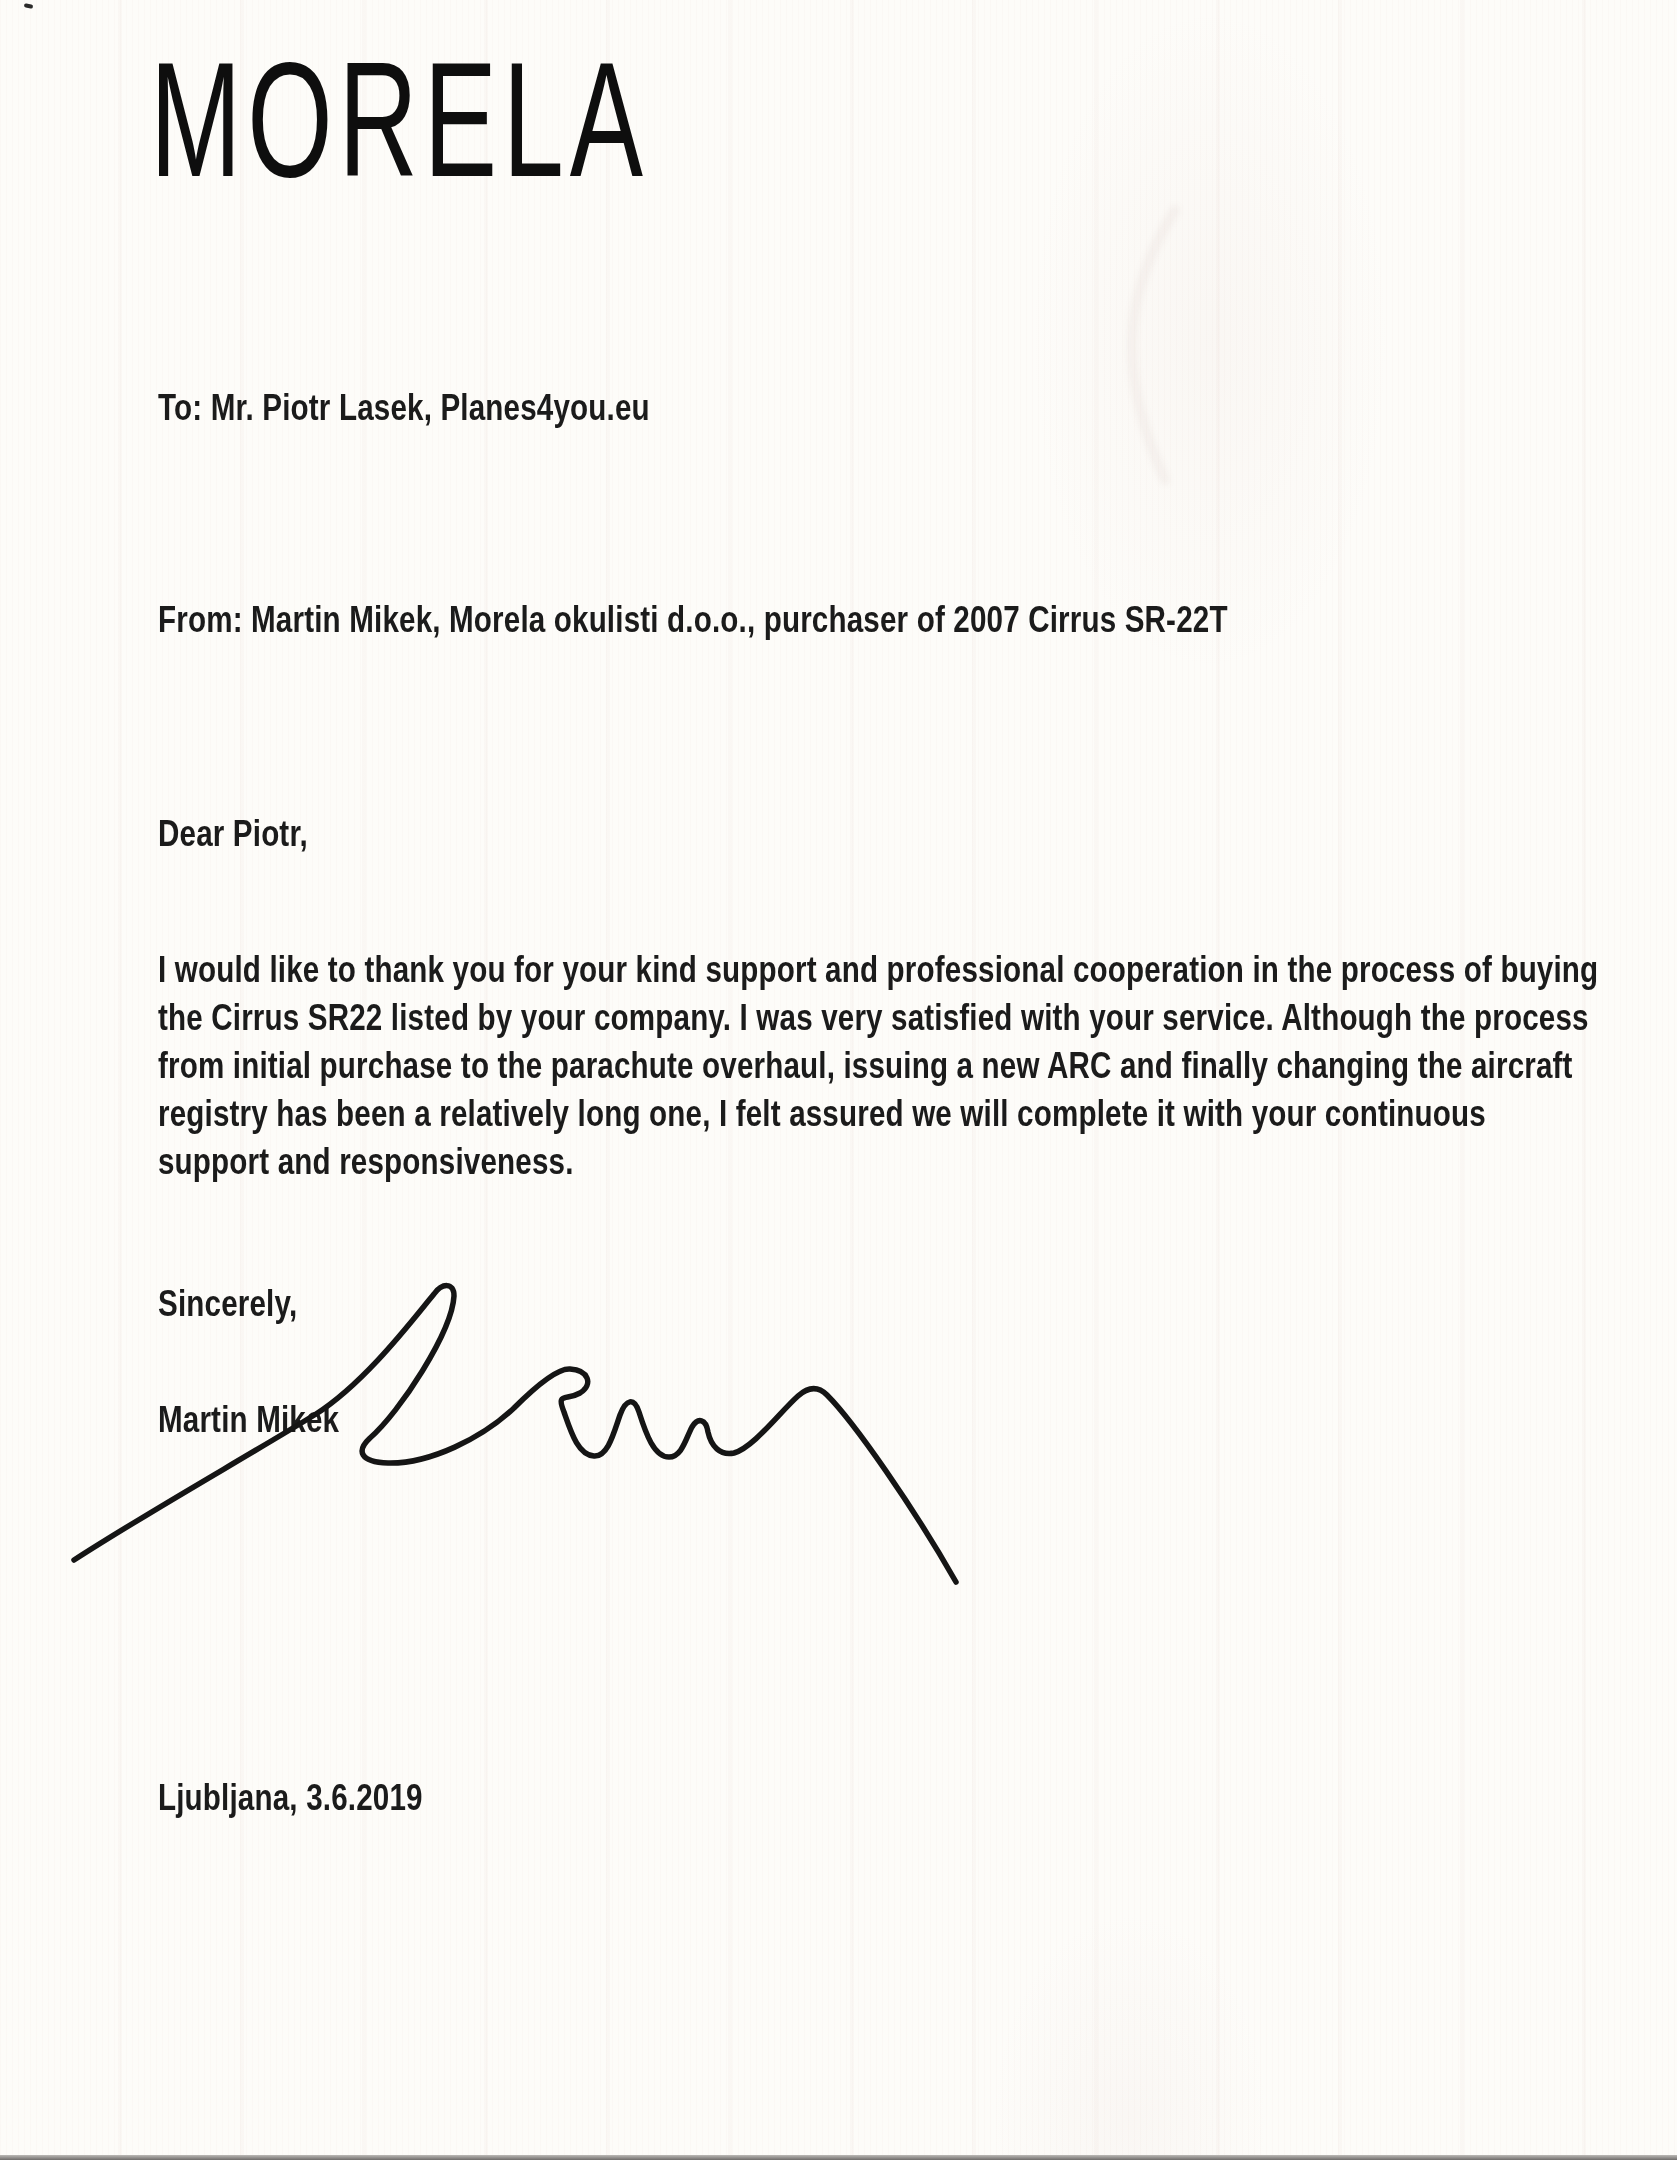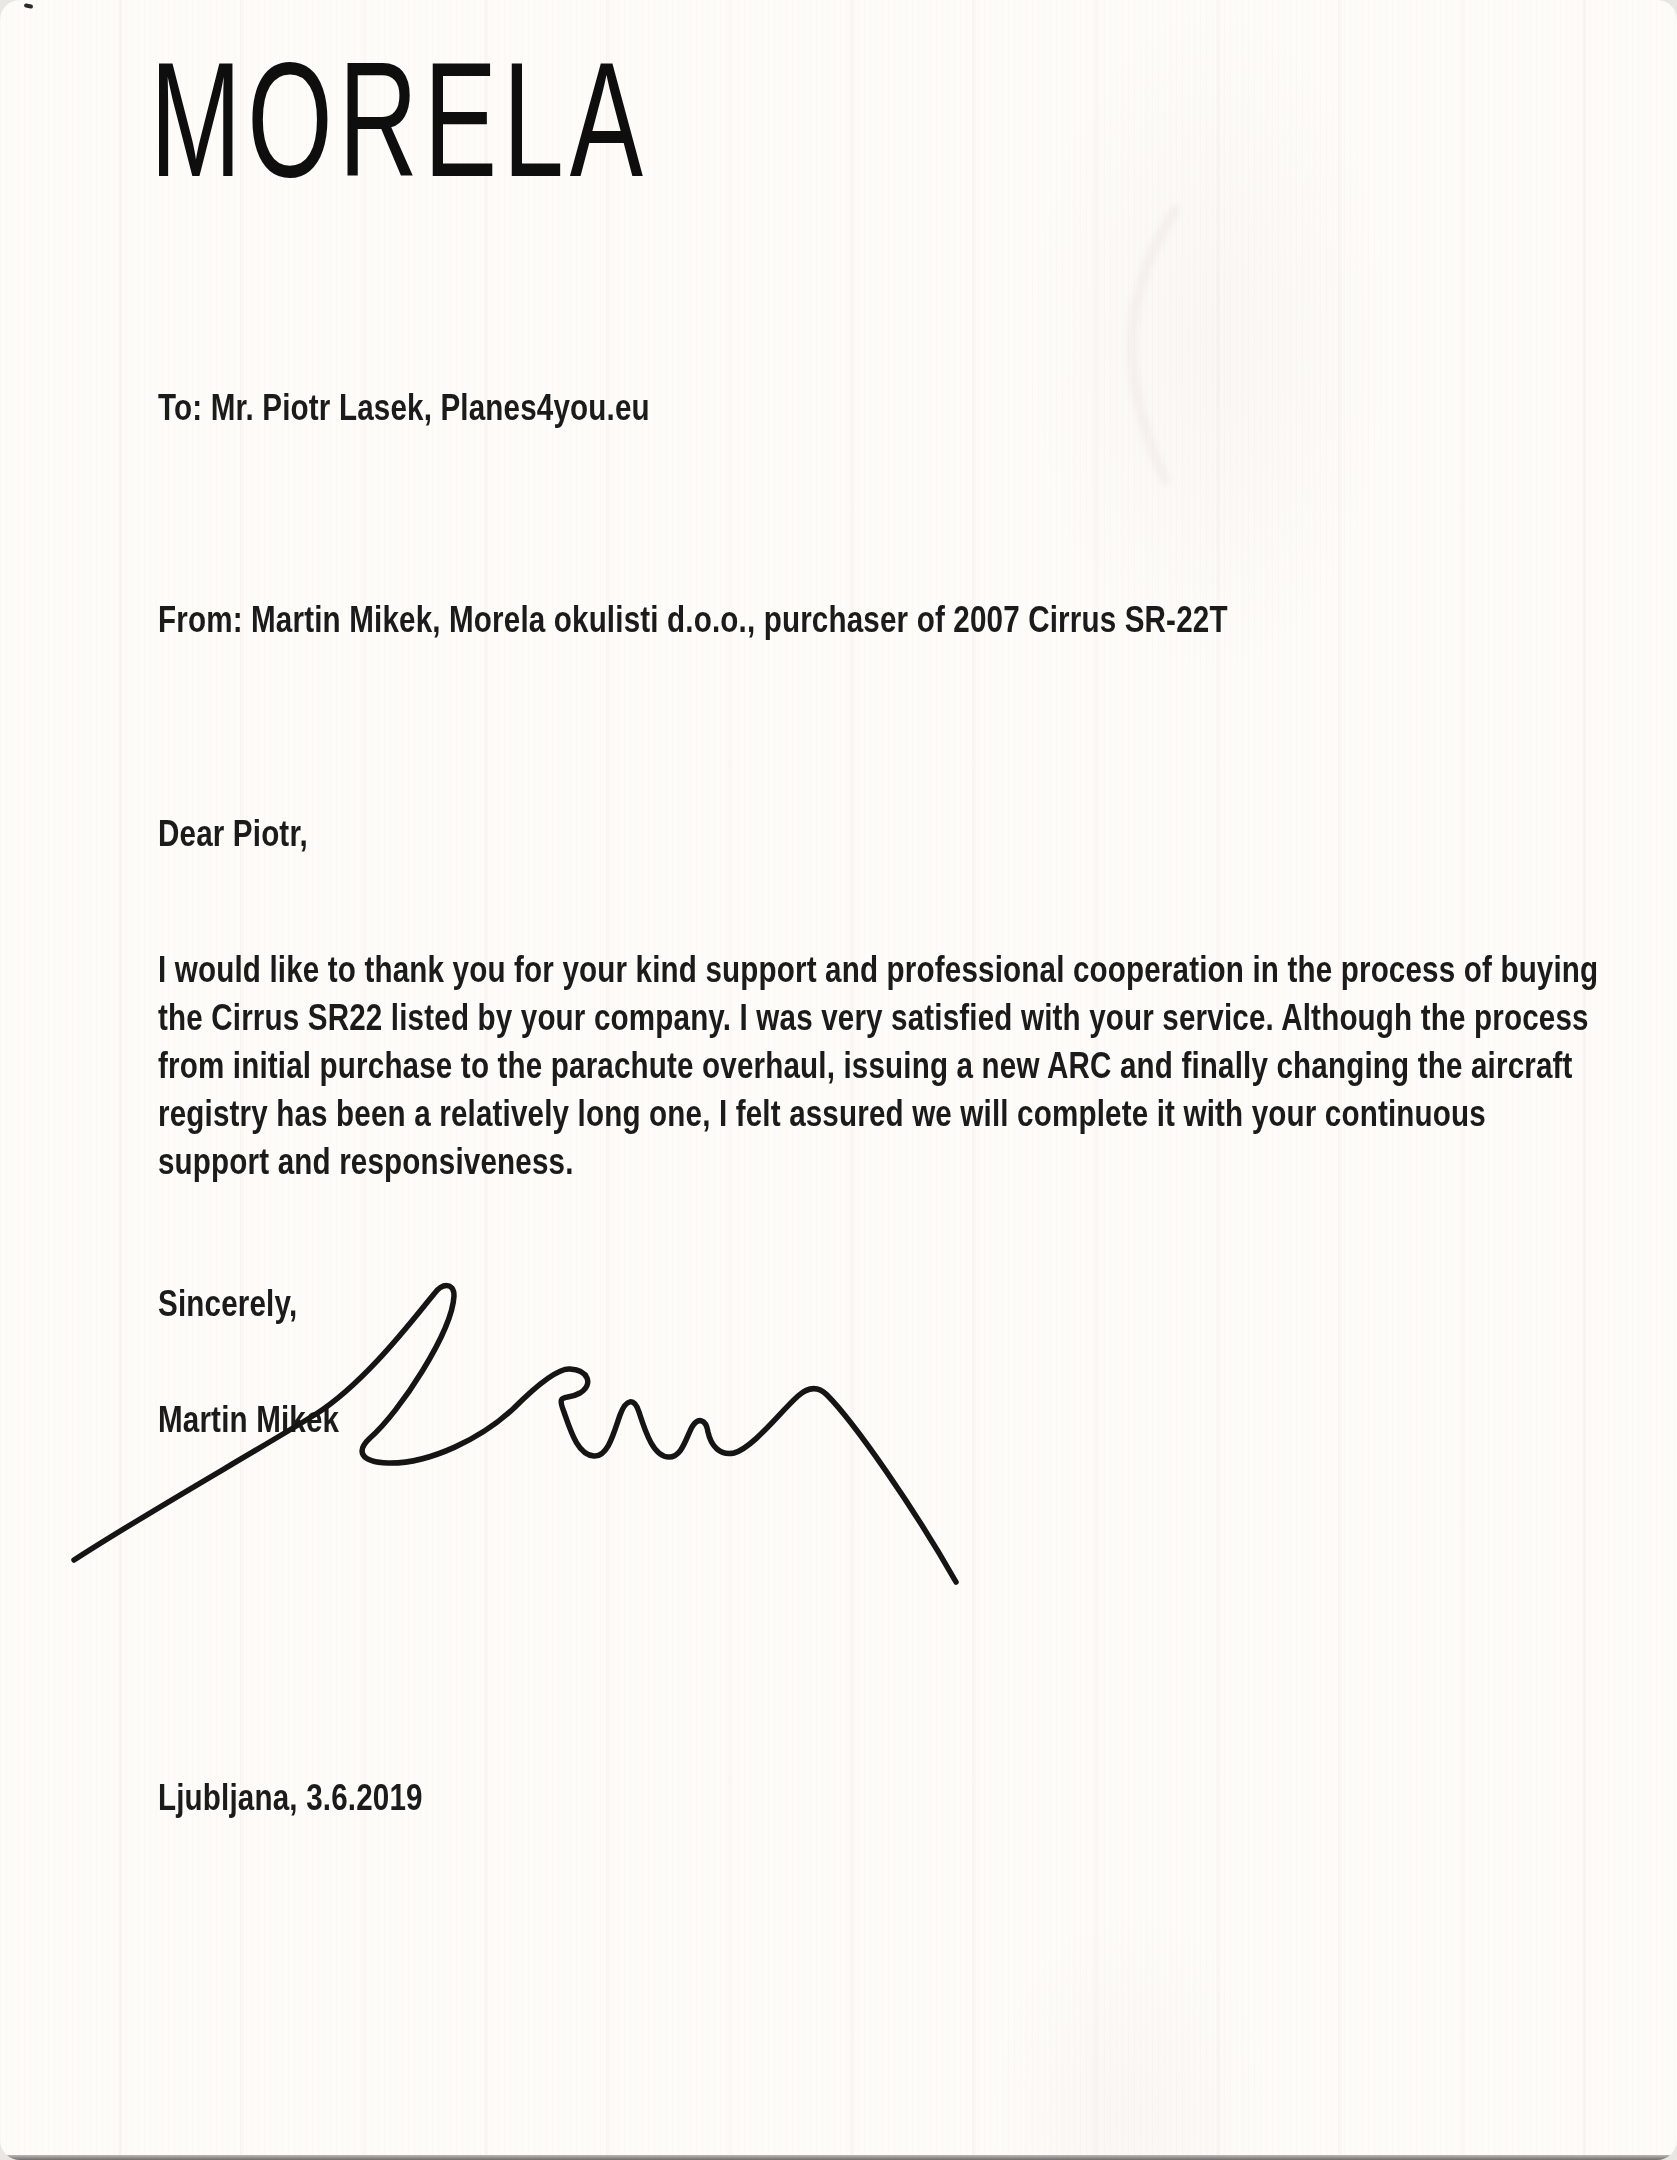--- a/index.html
+++ b/index.html
@@ -5,21 +5,20 @@
   html, body { margin: 0; padding: 0; background: #e9e7e4; }
   .page {
     position: relative;
     width: 1677px;
     height: 2160px;
     margin: 0 auto;
     background: #fdfcf9;
     overflow: hidden;
     font-family: "Liberation Sans", sans-serif;
     color: #1c1c1c;
-    border-radius: 20px;
   }
   
   .page::before {
     content: "";
     position: absolute;
     inset: 0;
     background:
       repeating-linear-gradient(90deg, rgba(205,160,150,0.040) 0 1px, rgba(0,0,0,0) 1px 6px),
       repeating-linear-gradient(90deg, rgba(0,0,0,0) 0 118px, rgba(200,160,150,0.05) 118px 122px),
       radial-gradient(ellipse 260px 480px at 1210px 340px, rgba(190,150,140,0.05), rgba(0,0,0,0) 70%),

